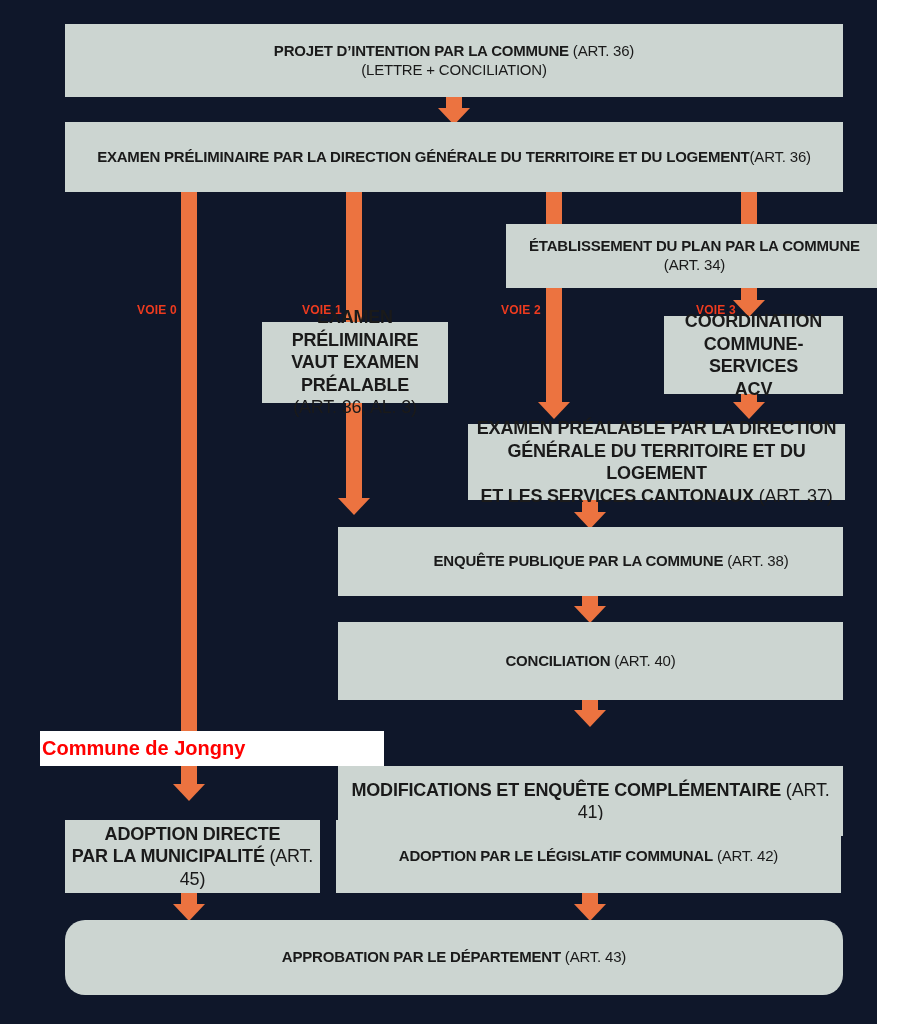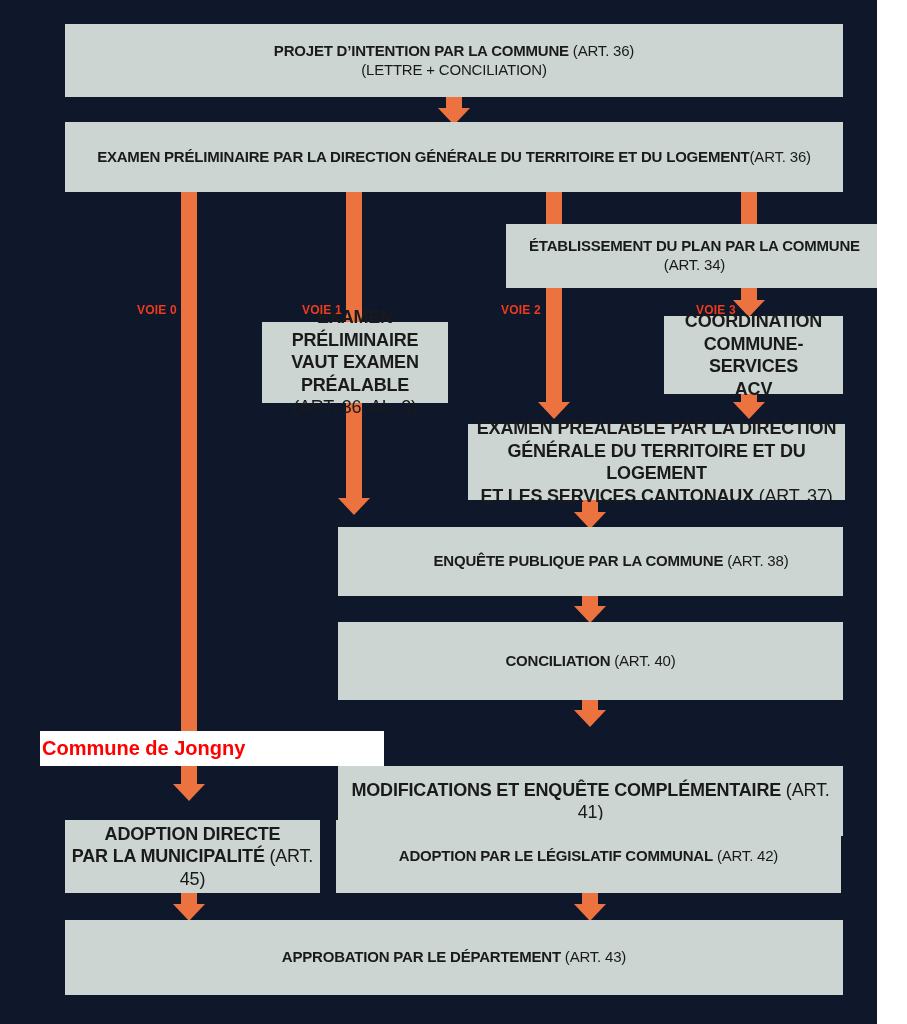--- a/index.html
+++ b/index.html
@@ -192,21 +192,21 @@
       <span>PAR LA MUNICIPALITÉ</span><span class="art"> (ART. 45)</span>
     </div>
   </div>
 
   <div class="box" style="left:336px; top:820px; width:505px; height:73px;">
     <div class="txt t15">
       <span>ADOPTION PAR LE LÉGISLATIF COMMUNAL</span><span class="art"> (ART. 42)</span>
     </div>
   </div>
 
-  <div class="box" style="left:65px; top:920px; width:778px; height:75px;">
+  <div class="box" style="left:65px; top:920px; width:778px; height:75px;border-radius:20px;">
     <div class="txt t15">
       <span>APPROBATION PAR LE DÉPARTEMENT</span><span class="art"> (ART. 43)</span>
     </div>
   </div>
 
   <div class="voie" style="left:137px; top:303px;">VOIE 0</div>
   <div class="voie" style="left:302px; top:303px;">VOIE 1</div>
   <div class="voie" style="left:501px; top:303px;">VOIE 2</div>
   <div class="voie" style="left:696px; top:303px;">VOIE 3</div>
 

